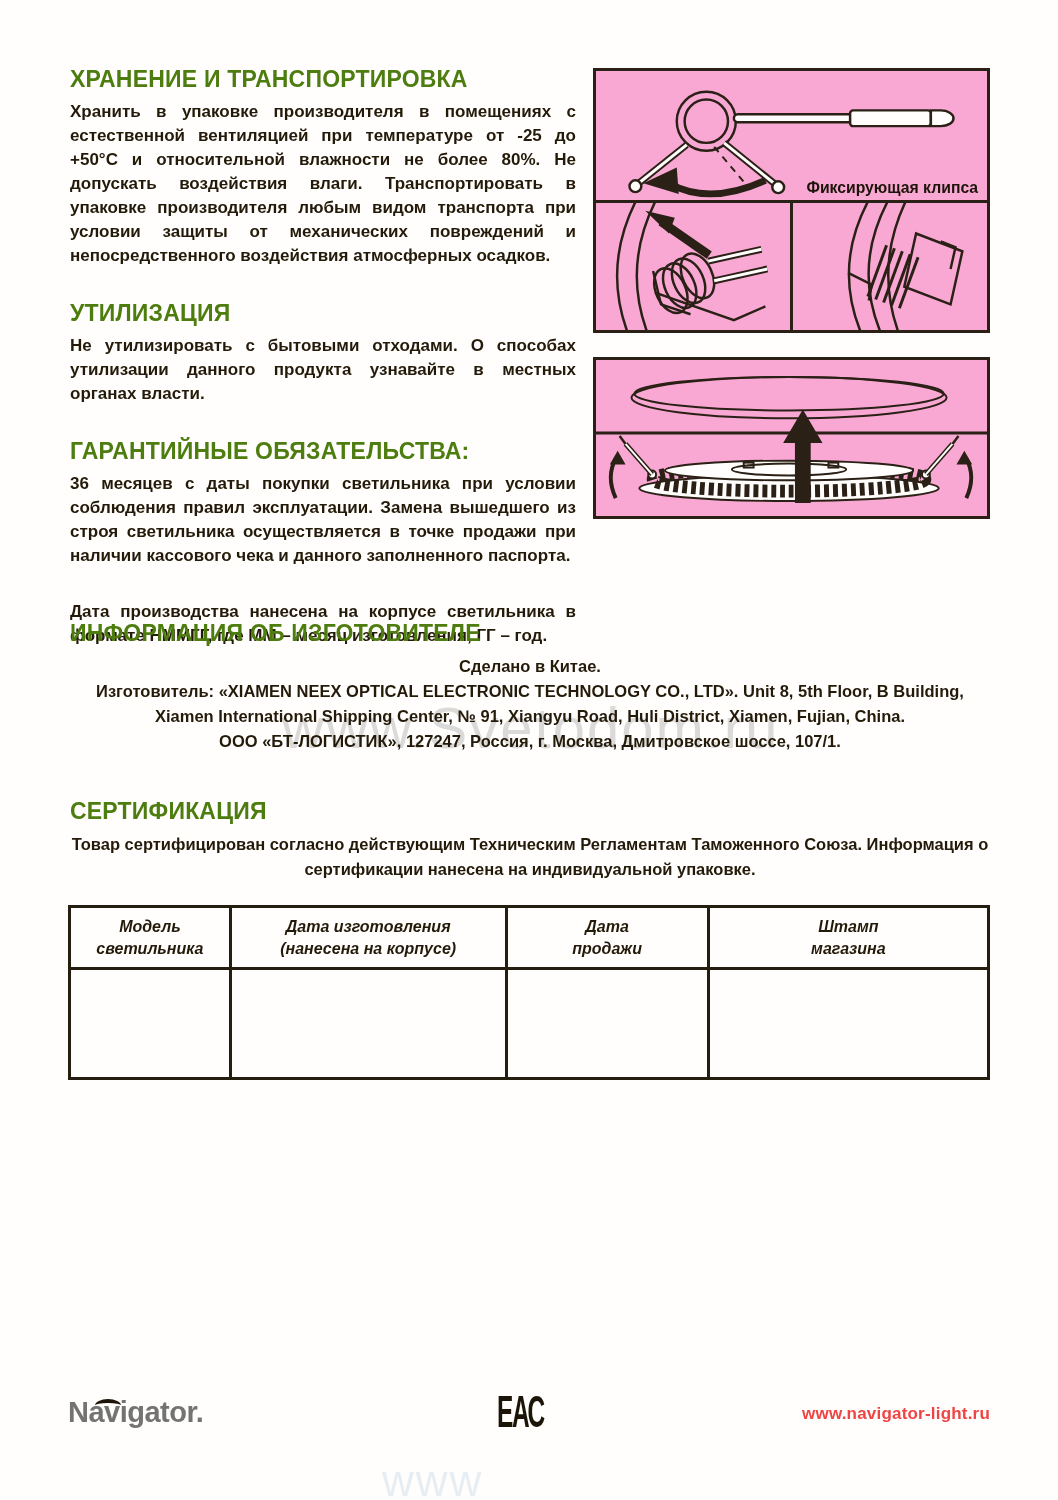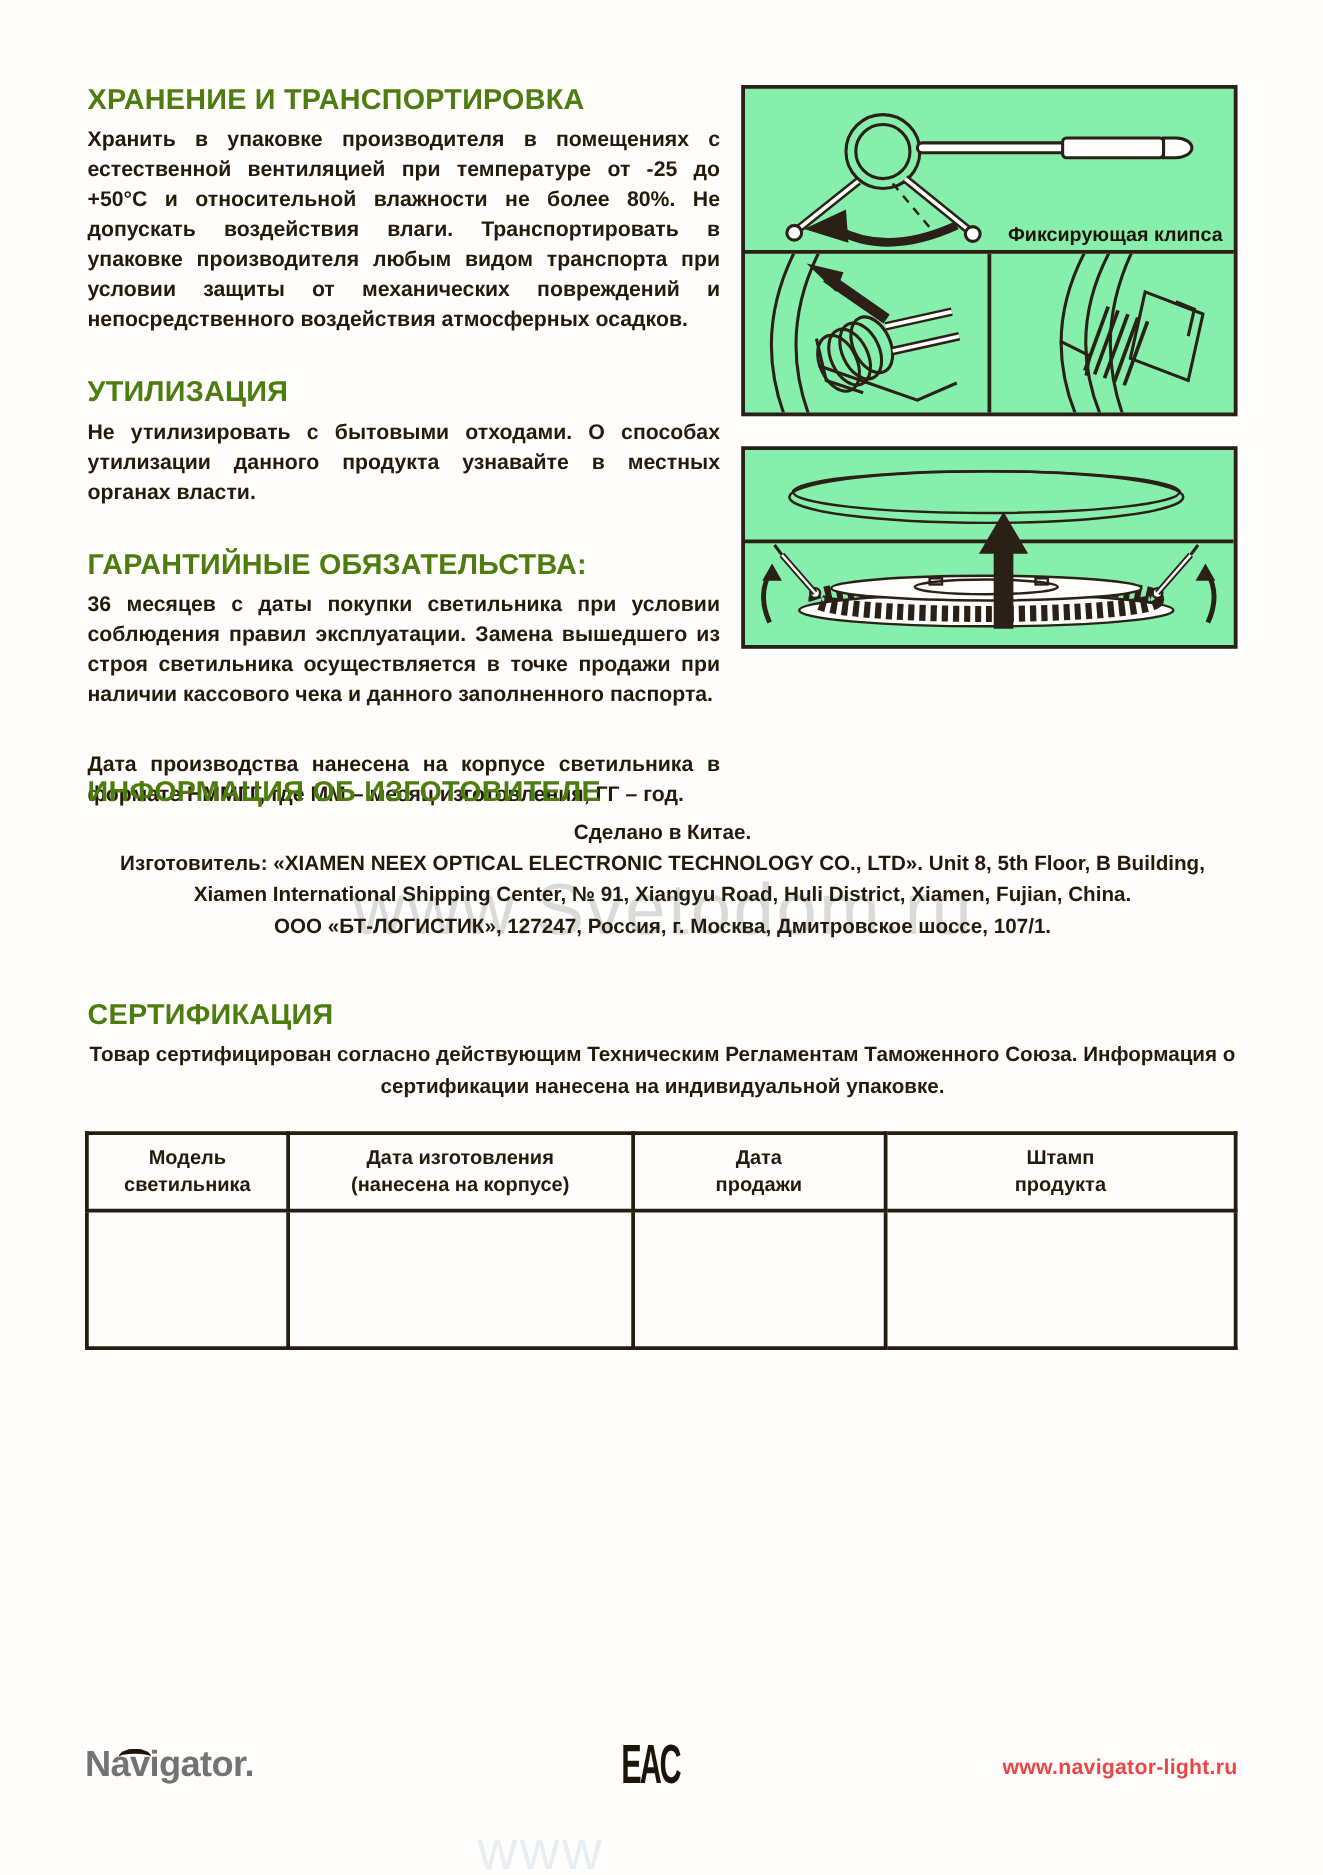--- a/index.html
+++ b/index.html
@@ -31,21 +31,21 @@
   .manufacturer{top:620px;}
   .certification{top:798px;}
   .wide-text{
     font-size:16.5px;font-weight:700;line-height:25px;
     text-align:center;margin:0;color:#241a0a;
   }
   .wide-text p{margin:0;}
 
   
   .figure-box{
-    position:absolute;background:#86efac;z-index:2;
+    position:absolute;background:#f9a8d4;z-index:2;
     border:3px solid #2a2015;box-sizing:border-box;
   }
   .fig-install{left:593px;top:68px;width:397px;height:265px;}
   .fig-install .row-top{position:relative;width:100%;height:132px;border-bottom:3px solid #2a2015;box-sizing:border-box;}
   .fig-install .row-bottom{display:flex;height:127px;}
   .fig-install .cell{position:relative;flex:1;box-sizing:border-box;}
   .fig-install .cell + .cell{border-left:3px solid #2a2015;}
   .fig-mount{left:593px;top:357px;width:397px;height:162px;}
   .figure-box svg{display:block;width:100%;height:100%;}
 
@@ -53,21 +53,21 @@
   .reg-table{
     position:absolute;left:68px;top:905px;width:922px;z-index:2;
     border-collapse:collapse;table-layout:fixed;
   }
   .reg-table th,.reg-table td{
     border:3px solid #241d10;
     font-size:16px;font-weight:700;line-height:22px;
     text-align:center;vertical-align:middle;
     color:#241a0a;padding:6px 4px;box-sizing:border-box;
   }
-  .reg-table th{height:62px;}
+  .reg-table th{height:62px;font-style:italic;}
   .reg-table td{height:110px;}
   .c1{width:17.5%;} .c2{width:30%;} .c3{width:22%;} .c4{width:30.5%;}
 
   
   .footer-brand{position:absolute;left:68px;top:1396px;z-index:2;}
   .brand-text{font-size:29px;font-weight:700;letter-spacing:-.5px;color:#737373;position:relative;}
   .brand-arc{position:absolute;left:27px;top:3px;width:26px;height:9px;
     border-top:4px solid #1c1408;border-radius:50%;}
   .footer-eac{
     position:absolute;left:497px;top:1387px;z-index:2;
@@ -235,21 +235,21 @@
         <th class="c2">
           <div>Дата изготовления</div>
             <div>(нанесена на корпусе)</div>
         </th>
         <th class="c3">
           <div>Дата</div>
             <div>продажи</div>
         </th>
         <th class="c4">
           <div>Штамп</div>
-            <div>продукта</div>
+            <div>магазина</div>
         </th>
       </tr>
     </thead>
     <tbody>
       <tr>
         <td></td>
         <td></td>
         <td></td>
         <td></td>
       </tr>

